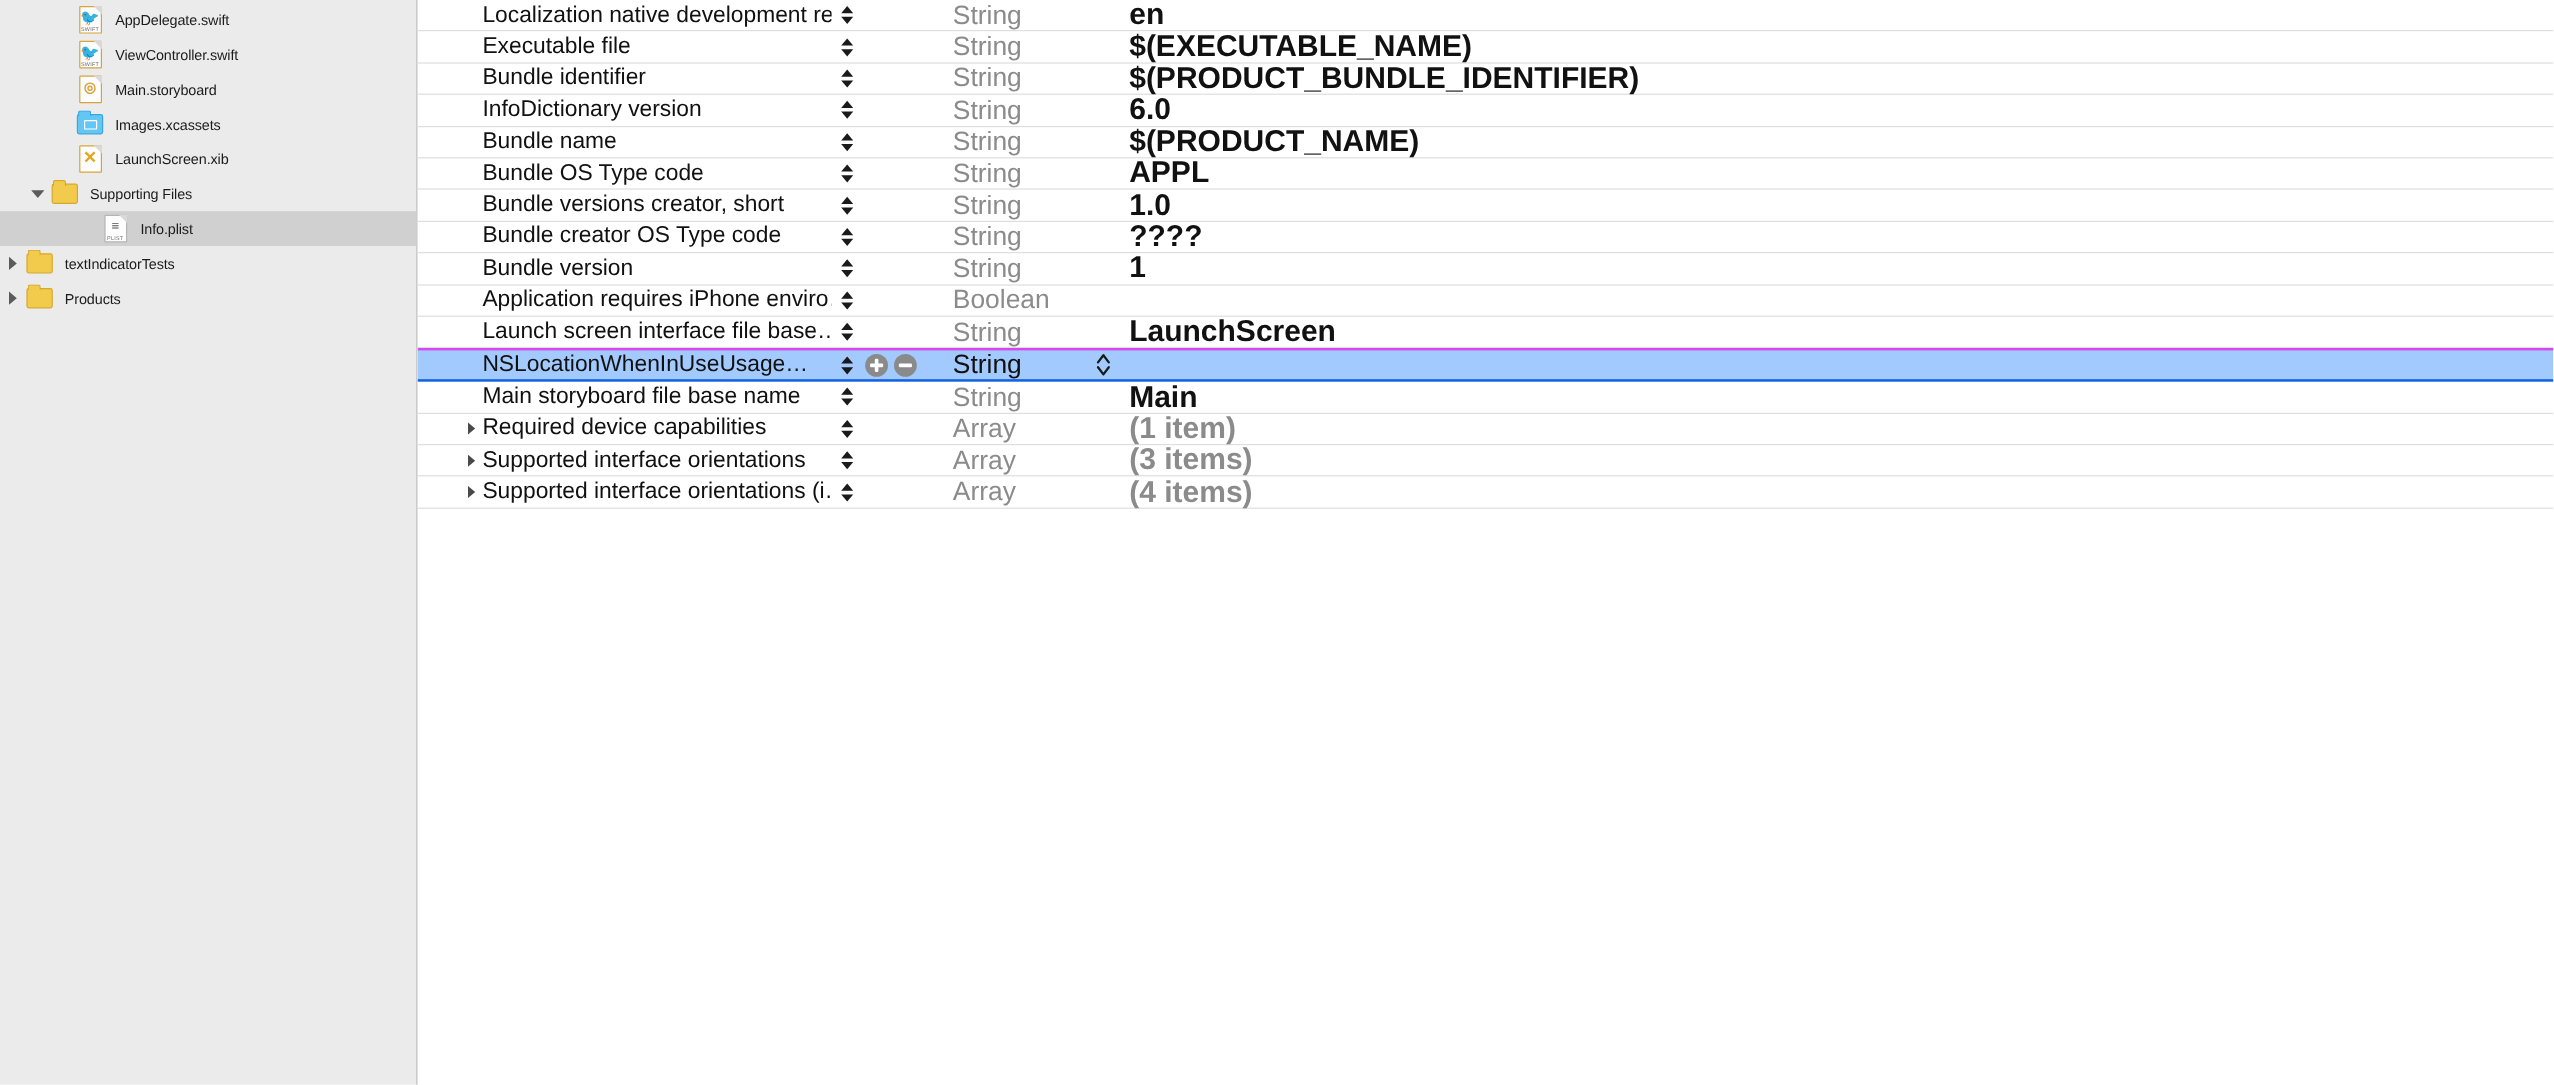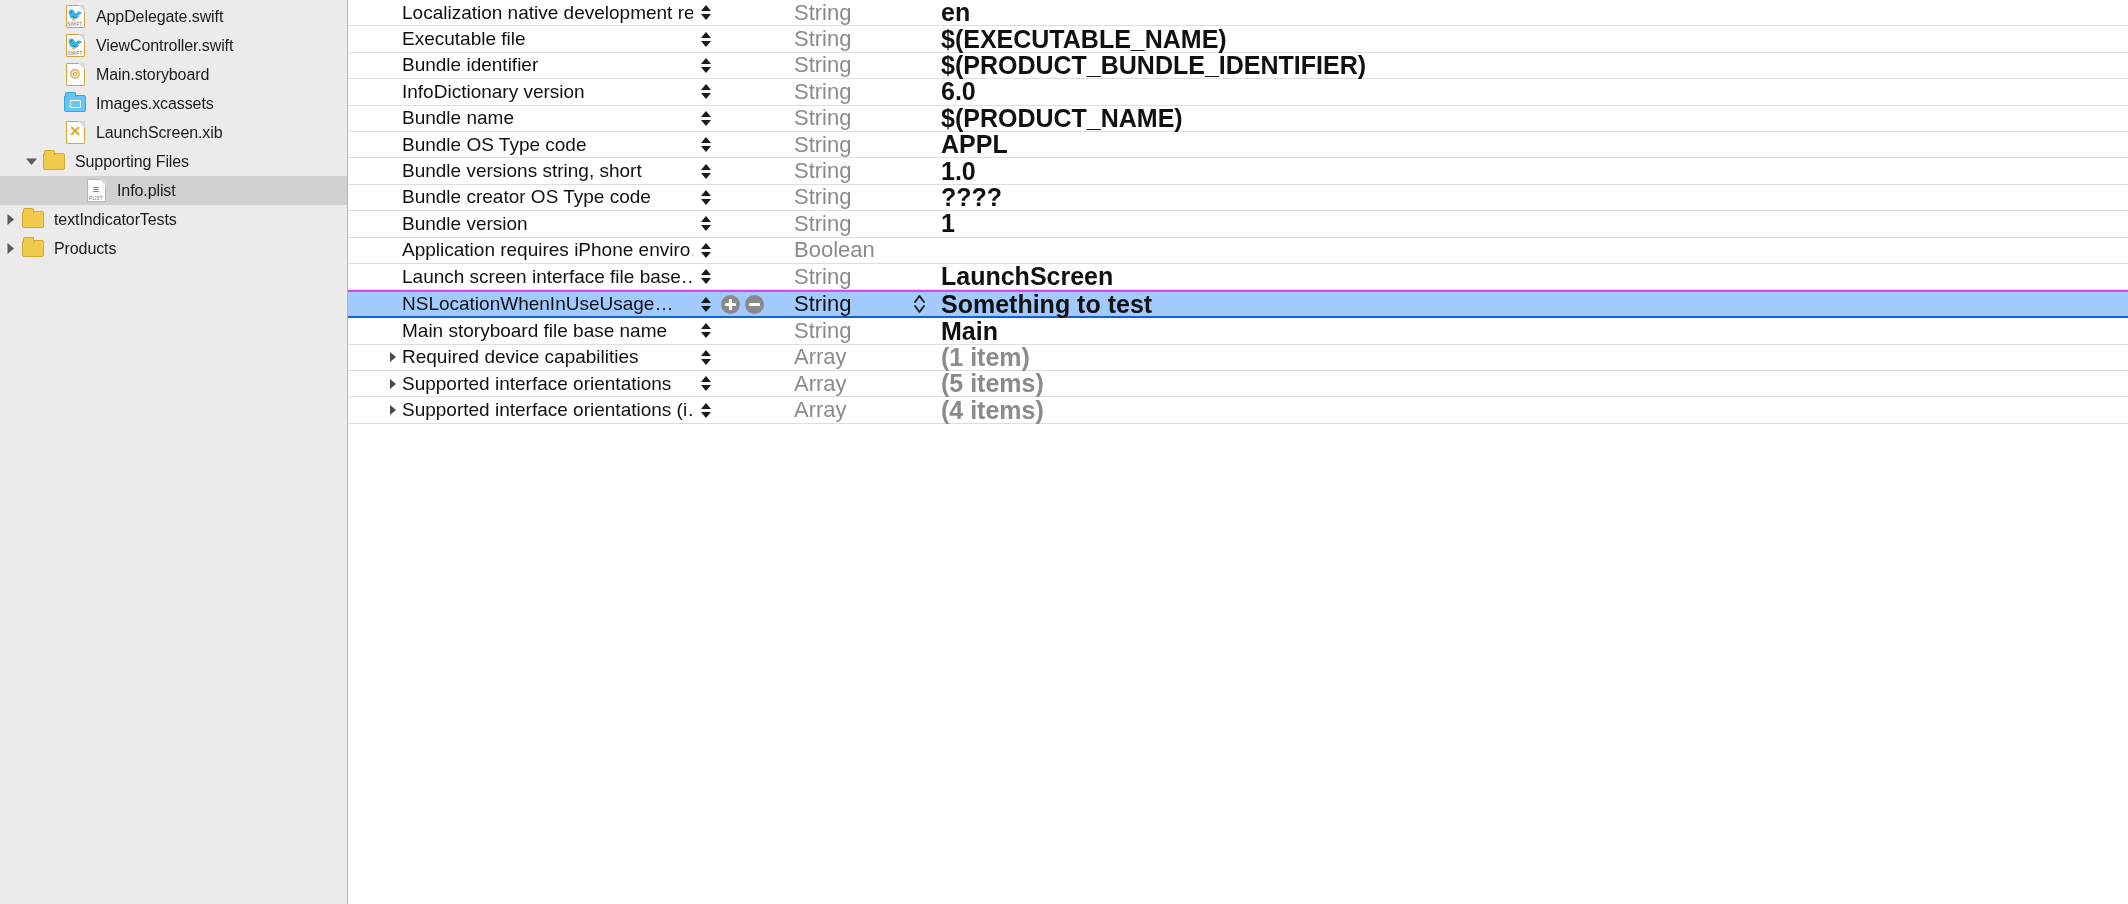--- a/index.html
+++ b/index.html
@@ -35,21 +35,21 @@
     display:flex; align-items:center; justify-content:center;
   }
   .twisty svg { display:block; }
   .nav-icon {
     width:26px; flex:0 0 26px;
     height:24px;
     margin-right:8px;
     position:relative;
     display:flex; align-items:center; justify-content:center;
   }
-  .nav-label { font-size:16px; }
+  .nav-label { font-size:12px; }
 
   
   .doc {
     width:19px; height:23px;
     background:#fdfdfd;
     border:1px solid #c9a227;
     border-radius:1px;
     position:relative;
   }
   .doc::after {
@@ -390,21 +390,21 @@
             <span class="up"></span>
             <span class="dn"></span>
           </div>
           <div style="width: 49px; flex: 0 0 49px;"></div>
           <div class="cell-type">String</div>
           <div class="chev"></div>
           <div class="cell-value">APPL</div>
         </div>
         <div class="prow">
           <div class="cell-key">
-            <span class="key-text key-indent">Bundle versions string, short</span>
+            <span class="key-text key-indent">Bundle versions creator, short</span>
           </div>
           <div class="stepper">
             <span class="up"></span>
             <span class="dn"></span>
           </div>
           <div style="width: 49px; flex: 0 0 49px;"></div>
           <div class="cell-type">String</div>
           <div class="chev"></div>
           <div class="cell-value">1.0</div>
         </div>
@@ -471,21 +471,20 @@
             <span class="circ plus"></span>
             <span class="circ minus"></span>
           </div>
           <div class="cell-type">String</div>
           <div class="chev">
             <svg width="13" height="22" viewBox="0 0 13 22">
               <polyline points="2,9 6.5,3 11,9" fill="none" stroke="#1a1a1a" stroke-width="1.9" stroke-linecap="round" stroke-linejoin="round"></polyline>
               <polyline points="2,13 6.5,19 11,13" fill="none" stroke="#1a1a1a" stroke-width="1.9" stroke-linecap="round" stroke-linejoin="round"></polyline>
             </svg>
           </div>
-          <div class="cell-value">Something to test</div>
         </div>
         <div class="prow">
           <div class="cell-key">
             <span class="key-text key-indent">Main storyboard file base name</span>
           </div>
           <div class="stepper">
             <span class="up"></span>
             <span class="dn"></span>
           </div>
           <div style="width: 49px; flex: 0 0 49px;"></div>
@@ -520,21 +519,21 @@
             </span>
             <span class="key-text key-indent">Supported interface orientations</span>
           </div>
           <div class="stepper">
             <span class="up"></span>
             <span class="dn"></span>
           </div>
           <div style="width: 49px; flex: 0 0 49px;"></div>
           <div class="cell-type">Array</div>
           <div class="chev"></div>
-          <div class="cell-value muted">(5 items)</div>
+          <div class="cell-value muted">(3 items)</div>
         </div>
         <div class="prow">
           <div class="cell-key">
             <span class="disc">
               <svg width="12" height="12" viewBox="0 0 12 12">
                 <polygon points="3,1 9,6 3,11" fill="#4a4a4a"></polygon>
               </svg>
             </span>
             <span class="key-text key-indent">Supported interface orientations (i…</span>
           </div>

